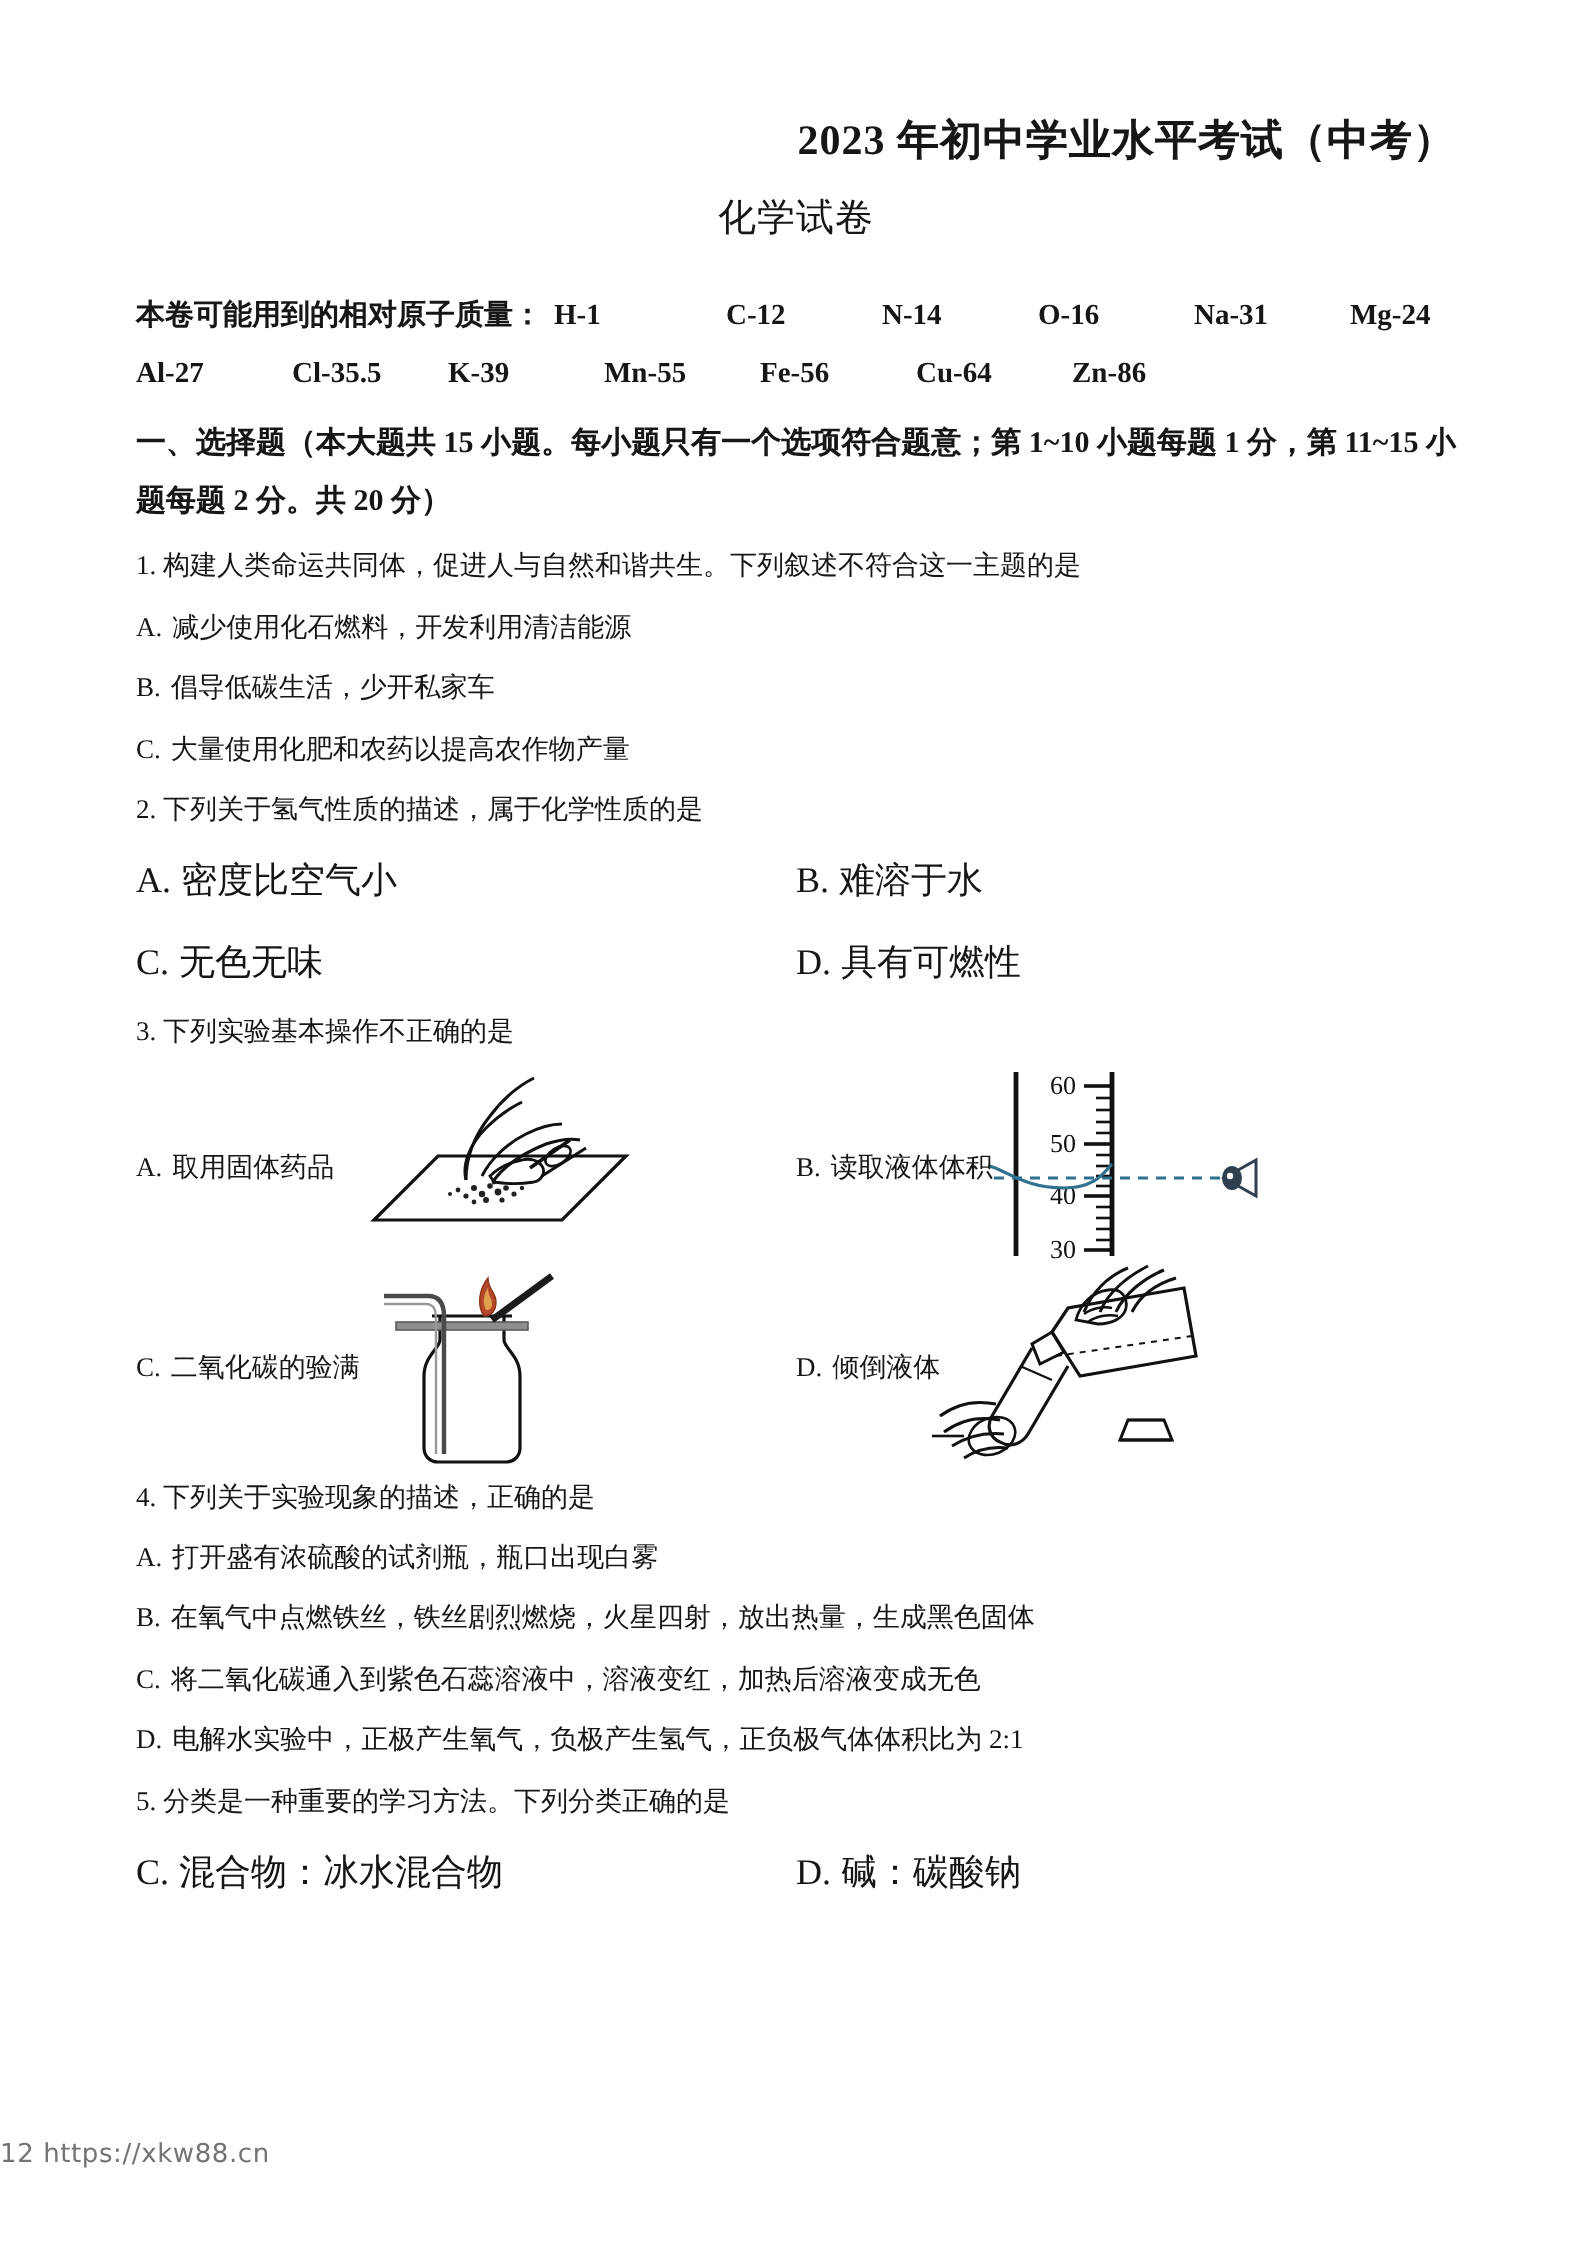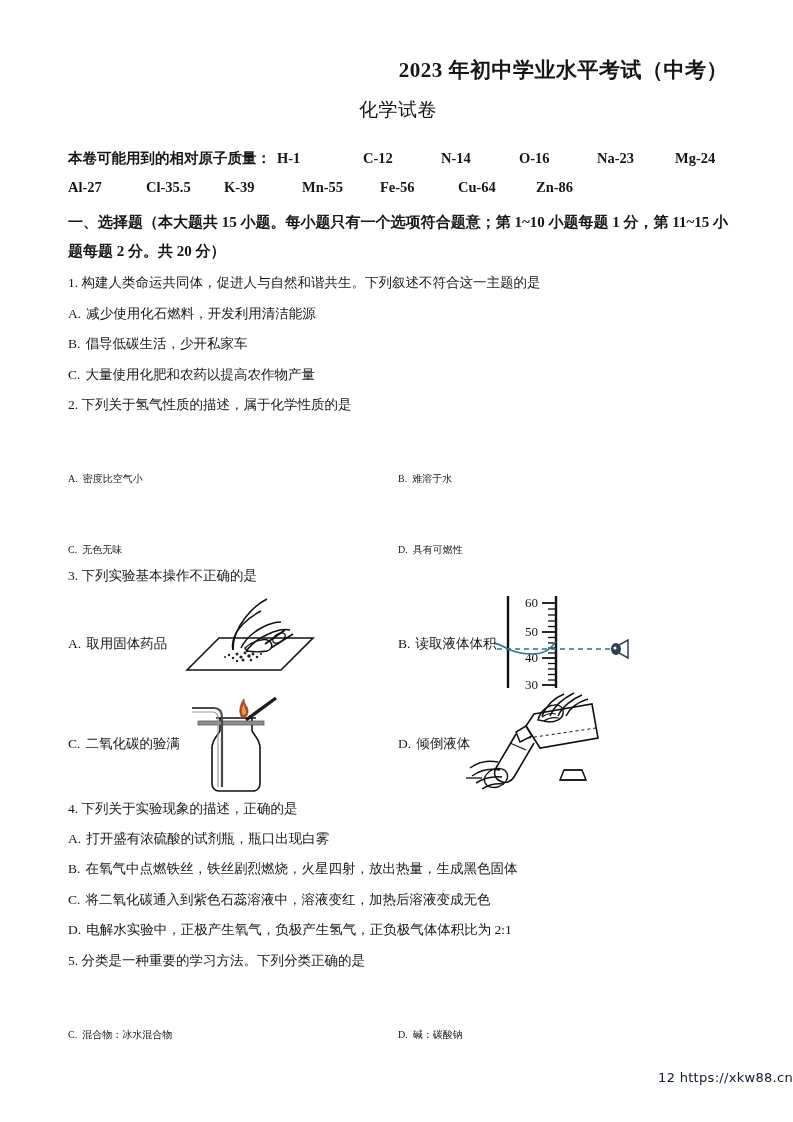--- a/index.html
+++ b/index.html
@@ -86,22 +86,21 @@
   .opt {
     font-size: 13.5px;
     line-height: 2.25;
   }
   .opt-row {
     display: flex;
     line-height: 2.25;
   }
   .opt-col {
     width: 50%;
-    font-size: 10px;
-    margin-top: 48px;
+    font-size: 18px;
   }
   .opt-label { margin-right: 5px; }
 
   
   .fig-grid {
     width: 100%;
     margin-top: 2px;
   }
   .fig-grid-row {
     display: flex;
@@ -127,39 +126,39 @@
   .fig-holder svg {
     position: absolute;
   }
 
   
   .watermark {
     position: absolute;
     left: 0;
     top: 1070px;
     width: 793px;
-    text-align: right;
+    text-align: left;
     font-family: "DejaVu Sans", "Liberation Sans", sans-serif;
     font-size: 13px;
-    color: #0f172a;
+    color: #737373;
     letter-spacing: 0.3px;
   }
 </style>
 </head>
 <body>
 
 <div class="page">
   <div class="inner">
 
     <div class="doc-title">2023 年初中学业水平考试（中考）</div>
     <div class="doc-subtitle">化学试卷</div>
 
     <div class="atomic-block">
       <div class="atomic-row">
-        <span class="am-lead">本卷可能用到的相对原子质量：</span><span class="am-item first">H-1</span><span class="am-item">C-12</span><span class="am-item">N-14</span><span class="am-item">O-16</span><span class="am-item">Na-23</span><span class="am-item">Mg-24</span>
+        <span class="am-lead">本卷可能用到的相对原子质量：</span><span class="am-item first">H-1</span><span class="am-item">C-12</span><span class="am-item">N-14</span><span class="am-item">O-16</span><span class="am-item">Na-31</span><span class="am-item">Mg-24</span>
       </div>
       <div class="atomic-row">
         <span class="am-item">Al-27</span><span class="am-item">Cl-35.5</span><span class="am-item">K-39</span><span class="am-item">Mn-55</span><span class="am-item">Fe-56</span><span class="am-item">Cu-64</span><span class="am-item">Zn-86</span>
       </div>
     </div>
 
     <div class="section-heading">一、选择题（本大题共 15 小题。每小题只有一个选项符合题意；第 1~10 小题每题 1 分，第 11~15 小题每题 2 分。共 20 分）</div>
 
     <div class="question">
       <div class="q-stem">

